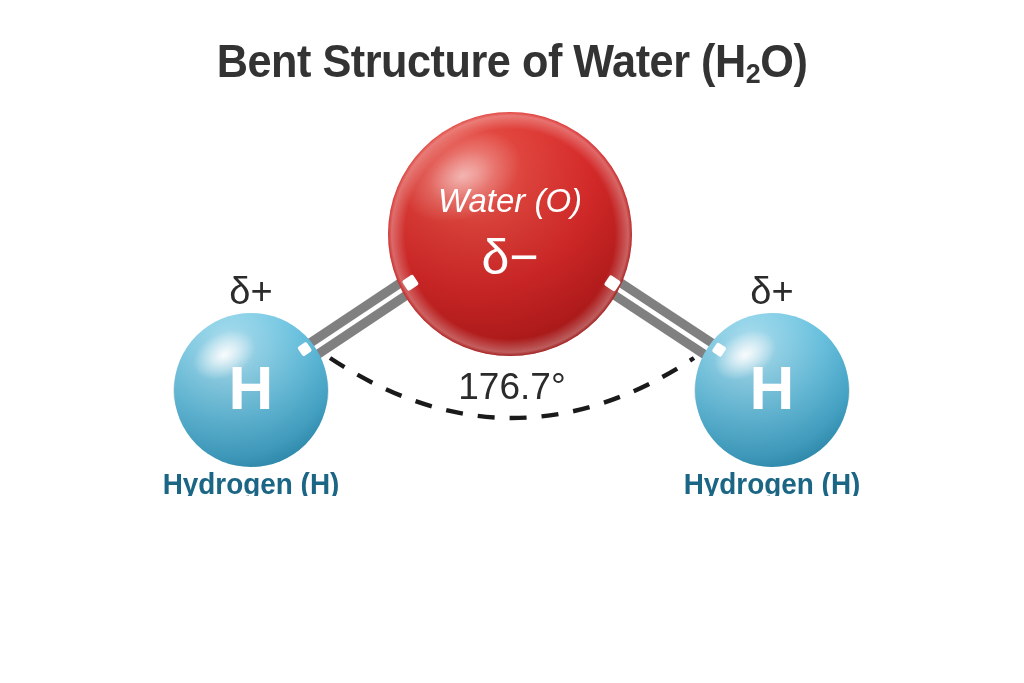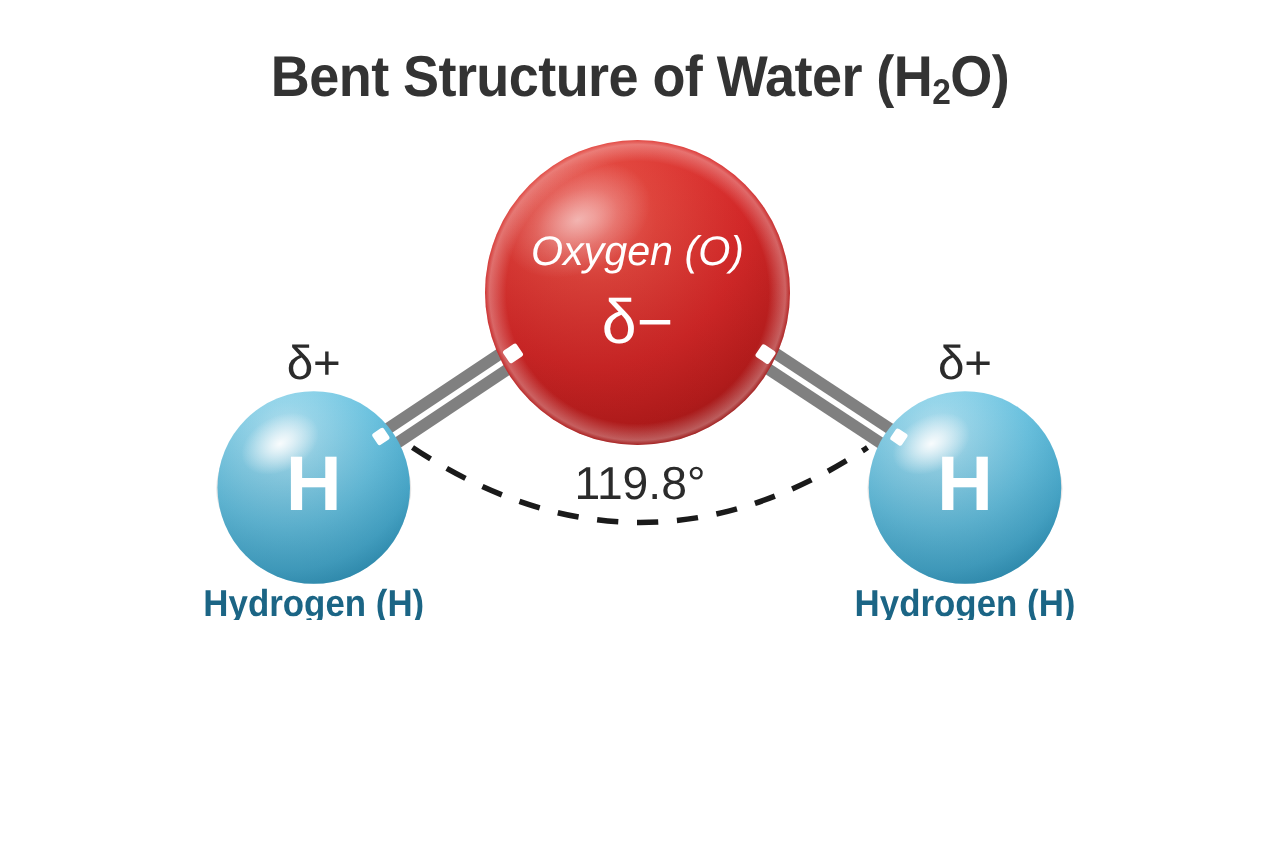--- a/index.html
+++ b/index.html
@@ -175,26 +175,26 @@
     <g>
       <circle cx="510" cy="234" r="122" fill="url(#gradO)"></circle>
       <circle cx="510" cy="234" r="122" fill="url(#shadeOBottom)"></circle>
       <circle cx="510" cy="234" r="122" fill="url(#gradOrim)"></circle>
       <ellipse cx="462" cy="176" rx="62" ry="42" fill="url(#specO)" transform="rotate(-26 462 176)"></ellipse>
       <rect x="404" y="277" width="13" height="12" rx="2" fill="#ffffff" transform="rotate(-34 410 283)"></rect>
       <rect x="606" y="277" width="13" height="12" rx="2" fill="#ffffff" transform="rotate(34 612 283)"></rect>
     </g>
   </svg>
 
-  <div class="lbl o-name" style="left:360px; top:182px; width:300px;">Oxygen (O)</div>
+  <div class="lbl o-name" style="left:360px; top:182px; width:300px;">Water (O)</div>
   <div class="lbl delta-minus" style="left:360px; top:228px; width:300px;">δ−</div>
 
   <div class="lbl delta-plus" style="left:151px; top:270px; width:200px;">δ+</div>
   <div class="lbl h-letter" style="left:151px; top:352px; width:200px;">H</div>
   <div class="lbl atom-name-h" style="left:101px; top:467px; width:300px;">Hydrogen (H)</div>
 
   <div class="lbl delta-plus" style="left:672px; top:270px; width:200px;">δ+</div>
   <div class="lbl h-letter" style="left:672px; top:352px; width:200px;">H</div>
   <div class="lbl atom-name-h" style="left:622px; top:467px; width:300px;">Hydrogen (H)</div>
 
-  <div class="lbl angle-label" style="left:412px; top:366px; width:200px;">119.8°</div>
+  <div class="lbl angle-label" style="left:412px; top:366px; width:200px;">176.7°</div>
 
 </div>
 
 </body></html>

